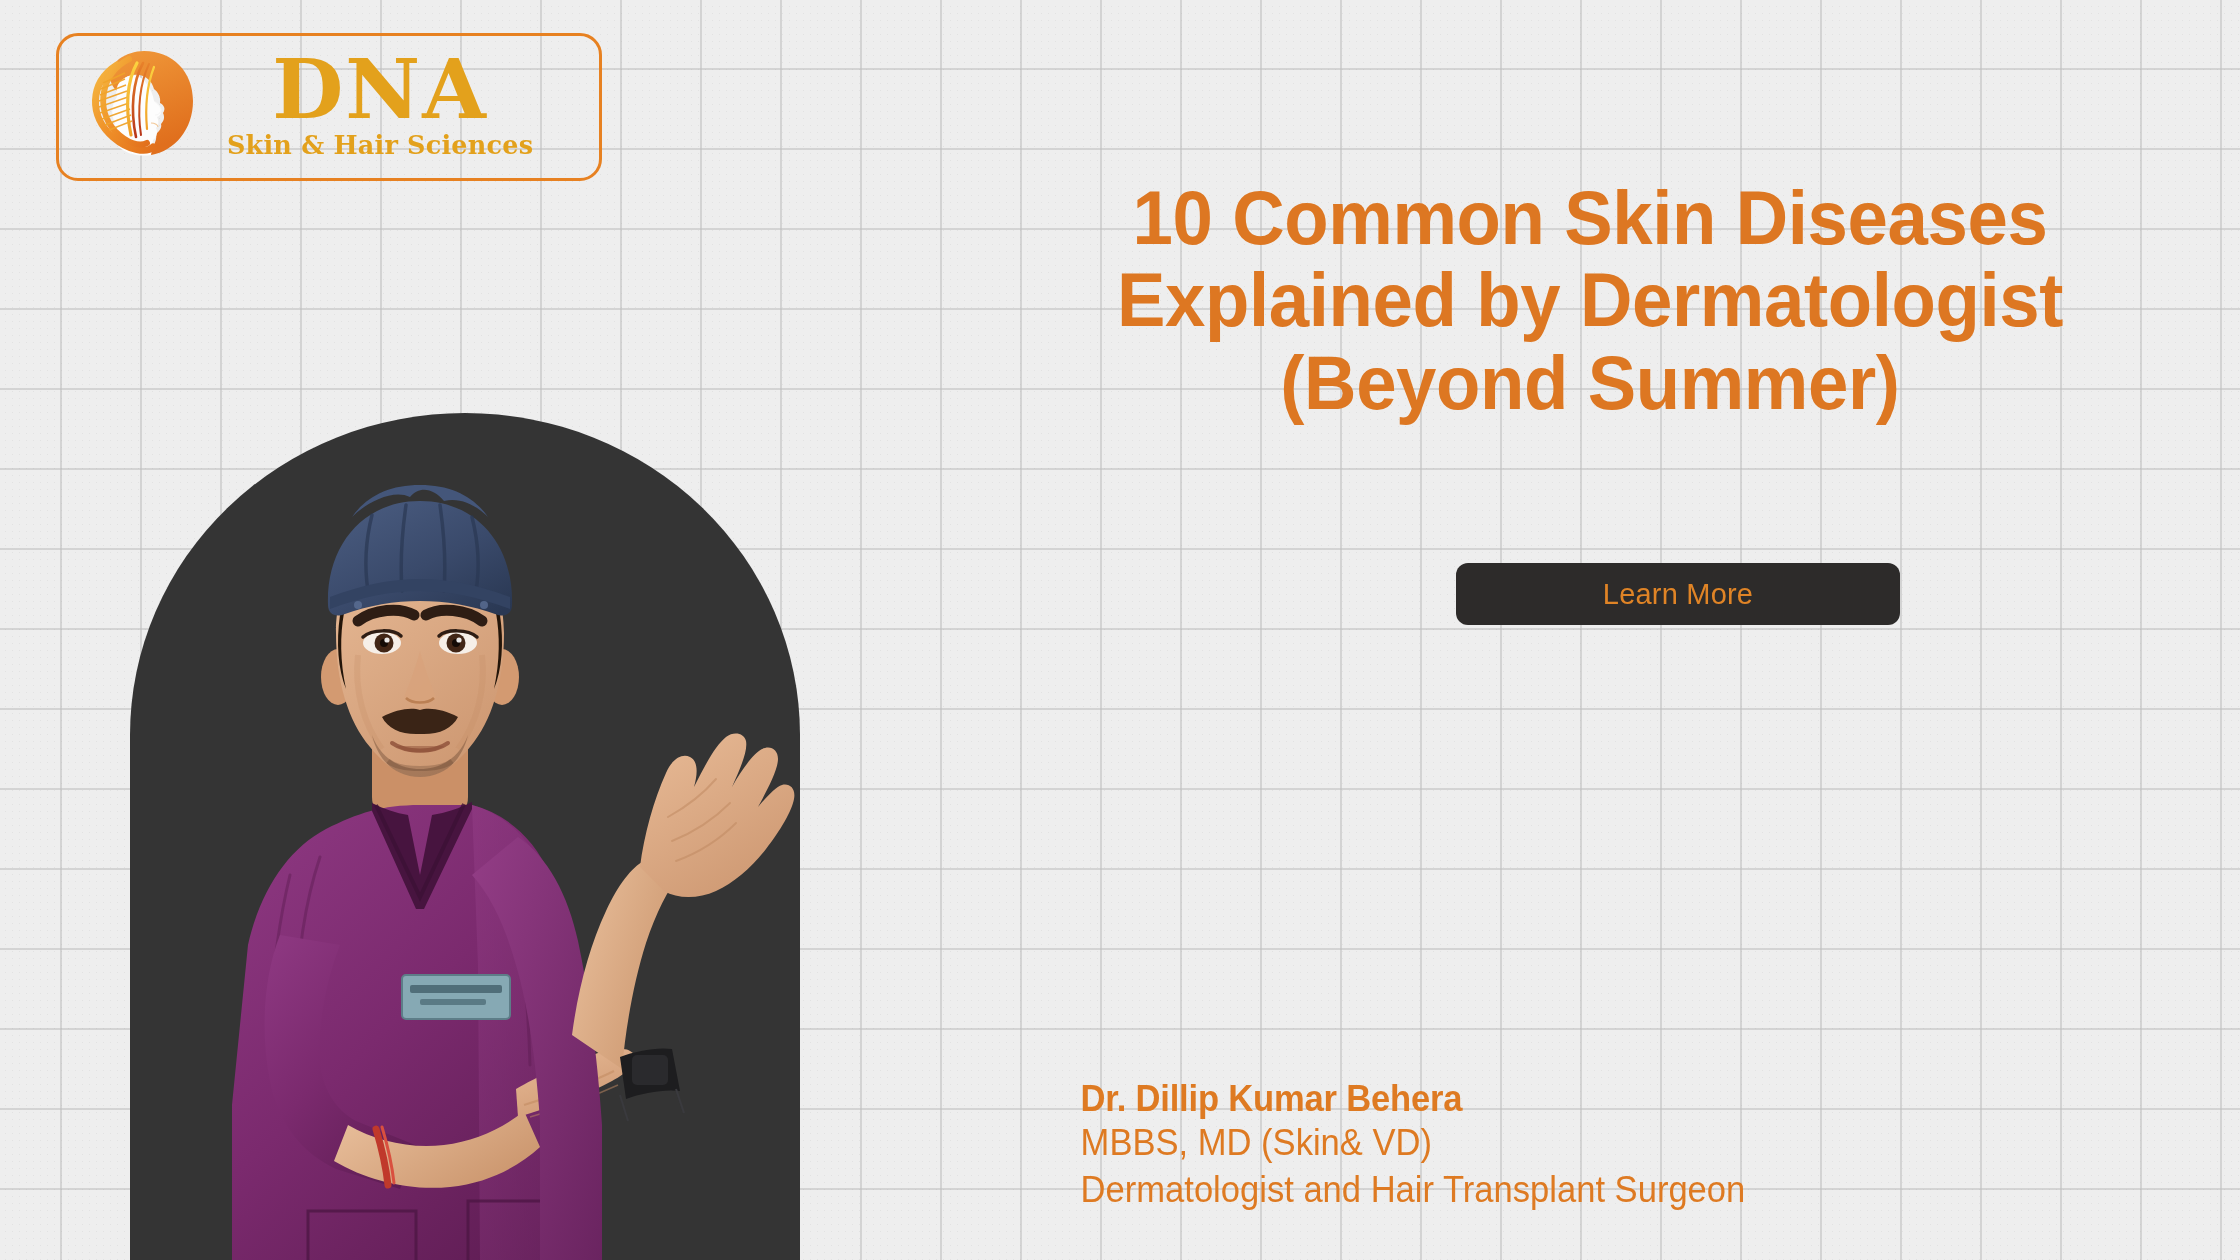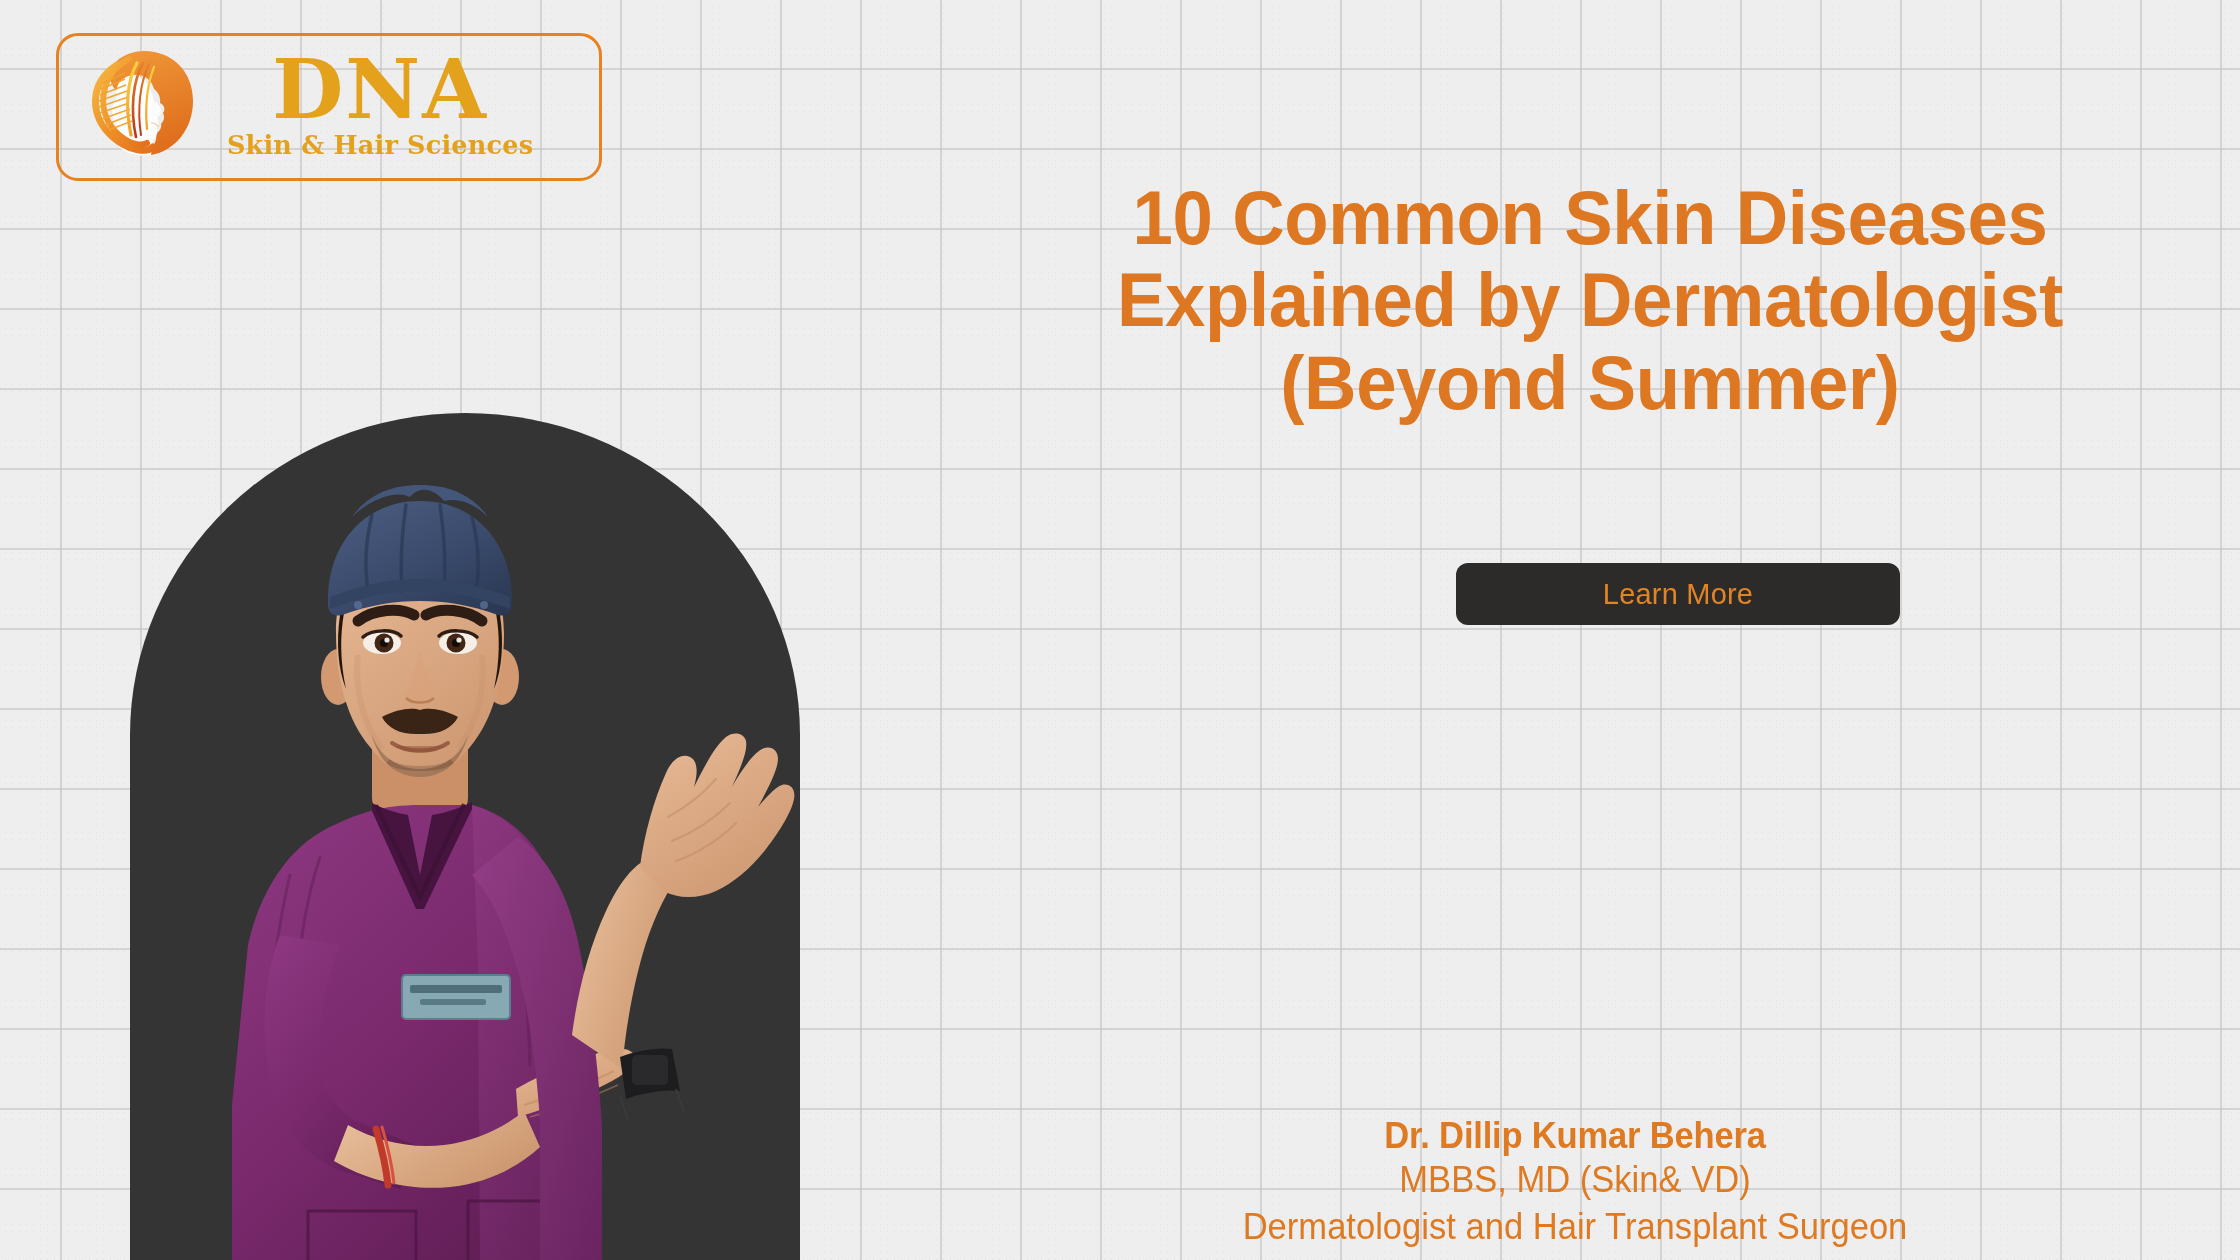--- a/index.html
+++ b/index.html
@@ -110,23 +110,23 @@
     font-family:"Liberation Sans", sans-serif;
     font-size:29px;
     letter-spacing:.2px;
     cursor:pointer;
     z-index:5;
     display:flex; align-items:center; justify-content:center;margin-left:40px;
   }
 
   #credentials{
     position:absolute;
-    left:1060px; top:1115px;
+    left:1060px; top:1078px;
     width:1030px;
-    text-align:center;
+    text-align:left;
     z-index:5;
     color:#de7a22;
   }
   #cred-name{
     font-family:"Liberation Sans", sans-serif;
     font-weight:700;
     font-size:36px;
     letter-spacing:-.2px;
     line-height:1.18;
     transform:scaleX(.96); transform-origin:center;

